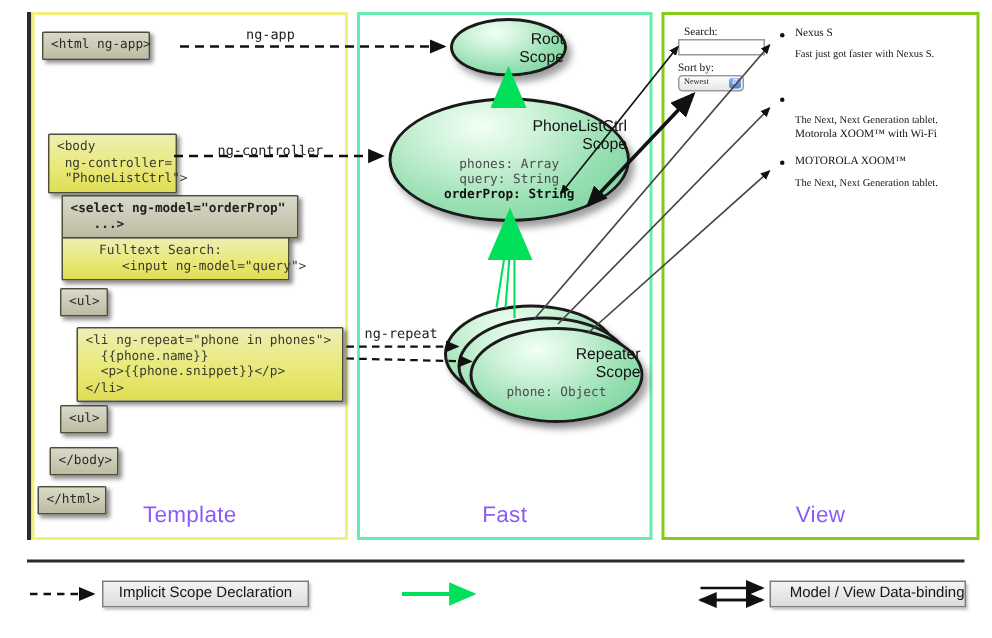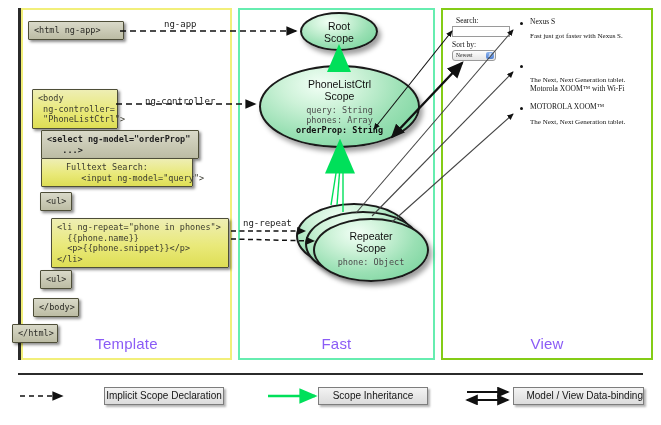--- a/index.html
+++ b/index.html
@@ -41,21 +41,21 @@
   .codebox.bold{font-weight:bold;color:#222;}
 
   
   .scope{
     position:absolute;box-sizing:border-box;border-radius:50%;
     background:radial-gradient(ellipse at 38% 22%, #f2fff6 0%, #cdf2d8 28%, #9ae0b4 60%, #6fd096 100%);
     border:2px solid #1a1a1a;
     text-align:center;color:#111;
     box-shadow:3px 4px 5px rgba(0,0,0,.38);
   }
-  .scope .sname{font-size:10.5px;line-height:12px;padding-top:0;}
+  .scope .sname{font-size:10.5px;line-height:12px;padding-top:0;text-align:right;}
   .scope .sprops{
     font-family:"DejaVu Sans Mono", monospace;
     font-size:8.5px;line-height:10px;color:#4b4b4b;margin-top:3px;
   }
   .ghost{
     position:absolute;border-radius:50%;
     background:radial-gradient(ellipse at 38% 22%, #f2fff6 0%, #cdf2d8 30%, #9ae0b4 62%, #6fd096 100%);
     border:2px solid #1a1a1a;
     box-shadow:3px 4px 5px rgba(0,0,0,.35);
   }
@@ -107,21 +107,21 @@
   <div class="panel panel-template">
     <div class="panel-title">Template</div>
   </div>
   <div class="panel panel-model">
     <div class="panel-title">Fast</div>
   </div>
   <div class="panel panel-view">
     <div class="panel-title">View</div>
   </div>
 
-  <div class="codebox grey" style="left:28px;top:21px;width:96px;">&lt;html ng-app&gt;</div>
+  <div class="codebox grey" style="left:28px;top:21px;width:72px;">&lt;html ng-app&gt;</div>
 
   <div class="codebox" style="left:32px;top:89px;width:86px;">&lt;body
  ng-controller=
  "PhoneListCtrl"&gt;</div>
 
   <div class="codebox grey bold" style="left:41px;top:130px;width:158px;">&lt;select ng-model="orderProp"
    ...&gt;</div>
 
   <div class="codebox" style="left:41px;top:158px;width:152px;padding-left:24px;">Fulltext Search:
    &lt;input ng-model="query"&gt;</div>
@@ -130,33 +130,33 @@
 
   <div class="codebox" style="left:51px;top:218px;width:178px;">&lt;li ng-repeat="phone in phones"&gt;
   {{phone.name}}
   &lt;p&gt;{{phone.snippet}}&lt;/p&gt;
 &lt;/li&gt;</div>
 
   <div class="codebox grey" style="left:40px;top:270px;width:32px;">&lt;ul&gt;</div>
 
   <div class="codebox grey" style="left:33px;top:298px;width:46px;">&lt;/body&gt;</div>
 
-  <div class="codebox grey" style="left:12px;top:324px;width:46px;">&lt;/html&gt;</div>
+  <div class="codebox grey" style="left:25px;top:324px;width:46px;">&lt;/html&gt;</div>
 
   <div class="scope" style="left:300px;top:12px;width:78px;height:39px;padding-top:6px;">
     <div class="sname" style="white-space:pre-line;">Root
 Scope</div>
   </div>
 
   <div class="scope" style="left:259px;top:65px;width:161px;height:83px;padding-top:11px;">
     <div class="sname" style="white-space:pre-line;">PhoneListCtrl
 Scope</div>
     <div class="sprops">
+      <div>phones: Array</div>
       <div>query: String</div>
-      <div>phones: Array</div>
       <div style="font-weight:bold;color:#111;">orderProp: String</div>
     </div>
   </div>
 
   <div class="ghost" style="left:296px;top:203px;width:112px;height:62px;"></div>
   <div class="ghost" style="left:305px;top:211px;width:112px;height:62px;"></div>
   <div class="scope" style="left:313px;top:218px;width:116px;height:64px;padding-top:10px;">
     <div class="sname" style="white-space:pre-line;">Repeater
 Scope</div>
     <div class="sprops">
@@ -241,17 +241,16 @@
         <path d="M0,0 L7,3 L0,6 z" fill="#00e05a"></path>
       </marker>
     </defs>
     <line x1="20" y1="396" x2="62" y2="396" stroke="#111" stroke-width="1.6" stroke-dasharray="5,4" marker-end="url(#lg-black)"></line>
     <line x1="268" y1="396" x2="315" y2="396" stroke="#00e05a" stroke-width="2.6" marker-end="url(#lg-green)"></line>
     <line x1="467" y1="392" x2="508" y2="392" stroke="#111" stroke-width="1.8" marker-end="url(#lg-black)"></line>
     <line x1="508" y1="400" x2="467" y2="400" stroke="#111" stroke-width="1.8" marker-end="url(#lg-black)"></line>
     <line x1="467" y1="400" x2="508" y2="400" stroke="#111" stroke-width="1.8" marker-end="url(#lg-black)"></line>
   </svg>
 
-  <div class="legend-box" style="left:68px;top:387px;width:120px;margin-left:36px;">Implicit Scope Declaration</div>
-  <div class="legend-box" style="left:318px;top:387px;width:110px;">Scope Inheritance</div>
+  <div class="legend-box" style="left:68px;top:387px;width:138px;">Implicit Scope Declaration</div>
   <div class="legend-box" style="left:513px;top:387px;width:131px;text-align:right;">Model / View Data-binding</div>
 
 </div>
 
 </body></html>

